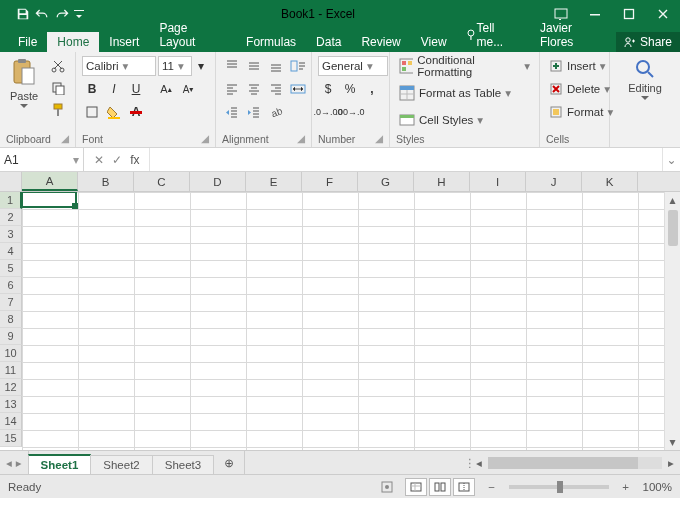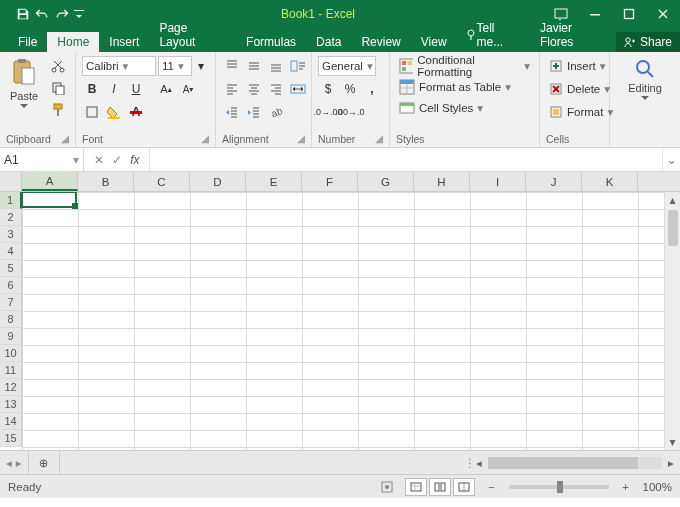--- a/index.html
+++ b/index.html
@@ -1,19 +1,19 @@
 <!DOCTYPE html>
 <html><head>
 <meta charset="utf-8">
 <style>
   * { box-sizing: border-box; margin: 0; padding: 0; font-family: "Segoe UI", Arial, sans-serif; }
   body { width: 680px; height: 507px; overflow: hidden; background: #fff; font-size: 12px; color: #333; }
 
   
-  .titlebar { height: 28px; background: #0e7441; display: flex; align-items: center; color: #bef264; padding-left: 8px; }
+  .titlebar { height: 28px; background: #0e7441; display: flex; align-items: center; color: #000000; padding-left: 8px; }
   .qat { display: flex; align-items: center; gap: 4px; padding: 0 8px; }
   .qat .qicon { opacity: .95; display:flex; align-items:center; justify-content:center; }
   .titletext { flex: 1; text-align: center; font-size: 12px; }
   .winbtns { display: flex; align-items: center; gap: 0; }
   .winbtns .wb { width: 34px; height: 28px; display: flex; align-items: center; justify-content: center; opacity: .95; }
 
   
   .tabstrip { height: 24px; background: #0e7441; display: flex; align-items: flex-end; padding-left: 8px; color: #fff; }
   .tab { padding: 3px 10px; font-size: 12px; cursor: default; }
   .tab.active { background: #f1f1f1; color: #1e7145; }
@@ -35,21 +35,21 @@
   .combo .dd { margin-left:4px; opacity:.6; }
   .bigbtn { display:flex; flex-direction:column; align-items:center; gap:2px; padding:2px 4px; font-size:11px; color:#444; }
   .icon16 { width:16px; height:16px; display:flex; align-items:center; justify-content:center; }
   .listbtn { display:flex; align-items:center; gap:4px; font-size:11.5px; height:20px; padding:0 3px; }
 
   
   .fbarrow { height: 24px; border-bottom:1px solid #d4d4d4; display:flex; align-items:stretch; background:#fff; }
   .namebox { width:84px; border-right:1px solid #d4d4d4; display:flex; align-items:center; padding:0 4px; font-size:12px; }
   .namebox .dd { margin-left:auto; opacity:.5; }
   .fxicons { display:flex; align-items:center; gap:8px; padding:0 10px; color:#888; border-right:1px solid #e3e3e3; }
-  .fxicons .fx { font-style:italic; color:#555; font-size:12px; }
+  .fxicons .fx { color:#555; font-size:12px; }
   .formulainput { flex:1; border:none; padding:0 6px; font-size:12px; }
   .fbarexpand { width:18px; display:flex; align-items:center; justify-content:center; color:#888; border-left:1px solid #e3e3e3;}
 
   
   .gridwrap { height: 278px; display:flex; flex-direction:column; position:relative; background:#fff; }
   .colhdr { height:20px; display:flex; background:#e6e6e6; border-bottom:1px solid #ccc; }
   .cornercell { width:22px; border-right:1px solid #ccc; background:#e6e6e6; }
   .colcell { width:56px; border-right:1px solid #ccc; display:flex; align-items:center; justify-content:center; font-size:11.5px; color:#444; background:#e6e6e6; }
   .colcell.sel { background:#d5e2d2; border-bottom:2px solid #1e7145; }
   .rows { flex:1; overflow:hidden; display:flex; }
@@ -327,21 +327,21 @@
             </span>
       </div>
     </div>
       </div>
     <div class="glabel"><span>Alignment</span><span class="dlaunch">◢</span></div>
   </div>
 
   <div class="group" style="width:78px">
     <div class="body">
         <div class="vcol" style="gap:3px;width:100%">
-      <div class="combo" style="width:58px">
+      <div class="combo" style="width:70px">
             <span>General</span>
             <span class="dd">▾</span>
           </div>
       <div class="hrow">
         <span class="btnsm">$</span>
         <span class="btnsm">%</span>
         <span class="btnsm">
               <b>,</b>
             </span>
       </div>
@@ -349,21 +349,21 @@
         <span class="btnsm" style="font-size:9px">.0→.00</span>
         <span class="btnsm" style="font-size:9px">.00→.0</span>
       </div>
     </div>
       </div>
     <div class="glabel"><span>Number</span><span class="dlaunch">◢</span></div>
   </div>
 
   <div class="group" style="width:150px">
     <div class="body">
-        <div class="vcol" style="gap:1px">
+        <div class="vcol" style="gap:7px">
       <div class="listbtn">
         <svg width="16" height="16">
               <rect x="1" y="1" width="14" height="14" fill="none" stroke="#888"></rect>
               <rect x="3" y="3" width="4" height="4" fill="#e86c6c"></rect>
               <rect x="9" y="3" width="4" height="4" fill="#f2c75c"></rect>
               <rect x="3" y="9" width="4" height="4" fill="#7bbf6a"></rect>
             </svg>
         <span>Conditional Formatting</span>
             <span style="opacity:.6">▾</span>
       </div>
@@ -497,20 +497,25 @@
     <div style="flex:1"></div>
     <div class="arrow">▾</div>
   </div>
 </div>
 
 <div class="sheetrow">
   <div class="sheetnav">
     <span>◂</span>
     <span>▸</span>
   </div>
+  <div class="sheettabs">
+    <div class="stab active">Sheet1</div>
+    <div class="stab">Sheet2</div>
+    <div class="stab">Sheet3</div>
+  </div>
   <div class="addsheet">⊕</div>
   <div class="gap"></div>
   <div style="width:6px;color:#888;display:flex;align-items:center">⋮</div>
   <div class="hscroll">
     <div class="arrow">◂</div>
     <div class="track">
         <div class="thumb"></div>
       </div>
     <div class="arrow">▸</div>
   </div>

